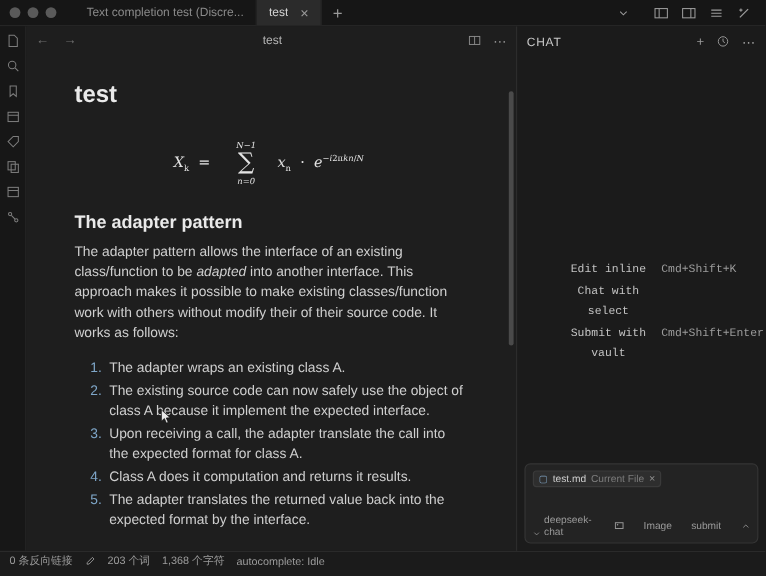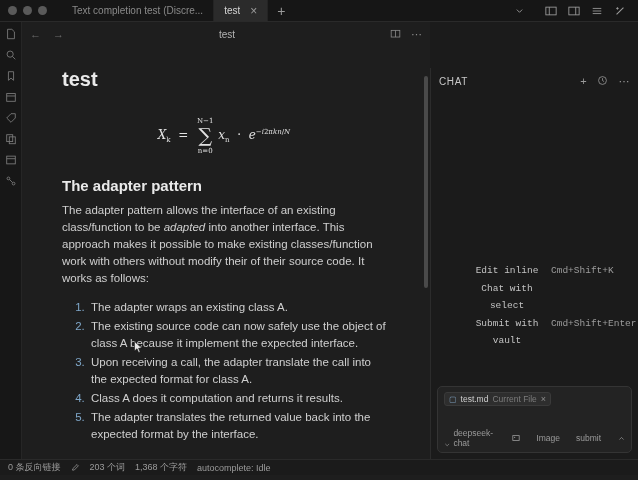--- a/index.html
+++ b/index.html
@@ -137,21 +137,22 @@
     color: #e3e3e3;
   }
   .formula .sum { font-size: 19px; vertical-align: -3px; }
   .formula sup, .formula sub { font-size: 7px; }
   .formula .lim {
     display: inline-block;
     vertical-align: middle;
     font-size: 7px;
     line-height: 1.15;
     text-align: center;
-    margin: 0 1px;
+    margin: 0 14px;
+    font-style: italic;
   }
   .doc p {
     font-size: 11.5px;
     line-height: 1.48;
     margin: 0 0 12px 0;
     color: #cfcfcf;
   }
   .doc p em { font-style: italic; }
   .doc ol {
     margin: 4px 0 14px 0;
@@ -180,21 +181,20 @@
 
   
   .chat {
     width: 208px;
     flex: none;
     background: #1b1b1b;
     border-left: 1px solid #2c2c2c;
     display: flex;
     flex-direction: column;
     position: relative;
-    margin-top: 46px;
   }
   .chat-header {
     height: 26px;
     display: flex;
     align-items: center;
     padding: 0 8px;
     font-size: 10px;
     letter-spacing: .6px;
     color: #c8c8c8;
     flex: none;

